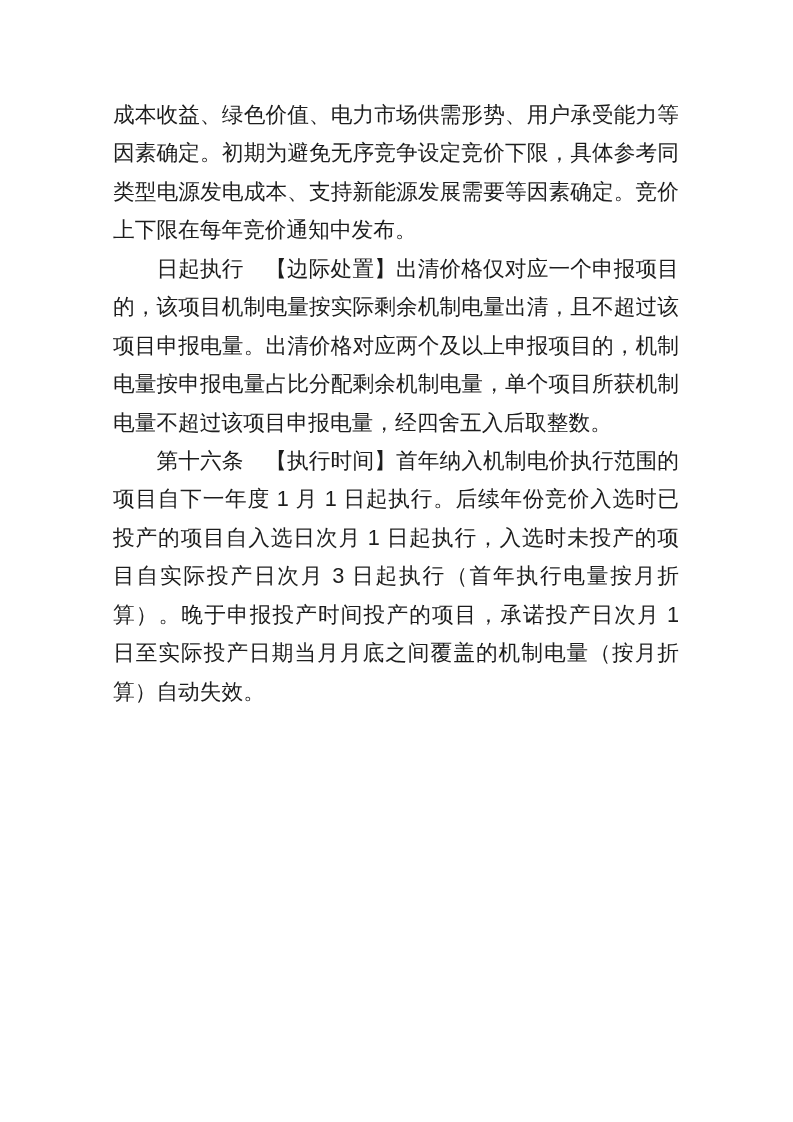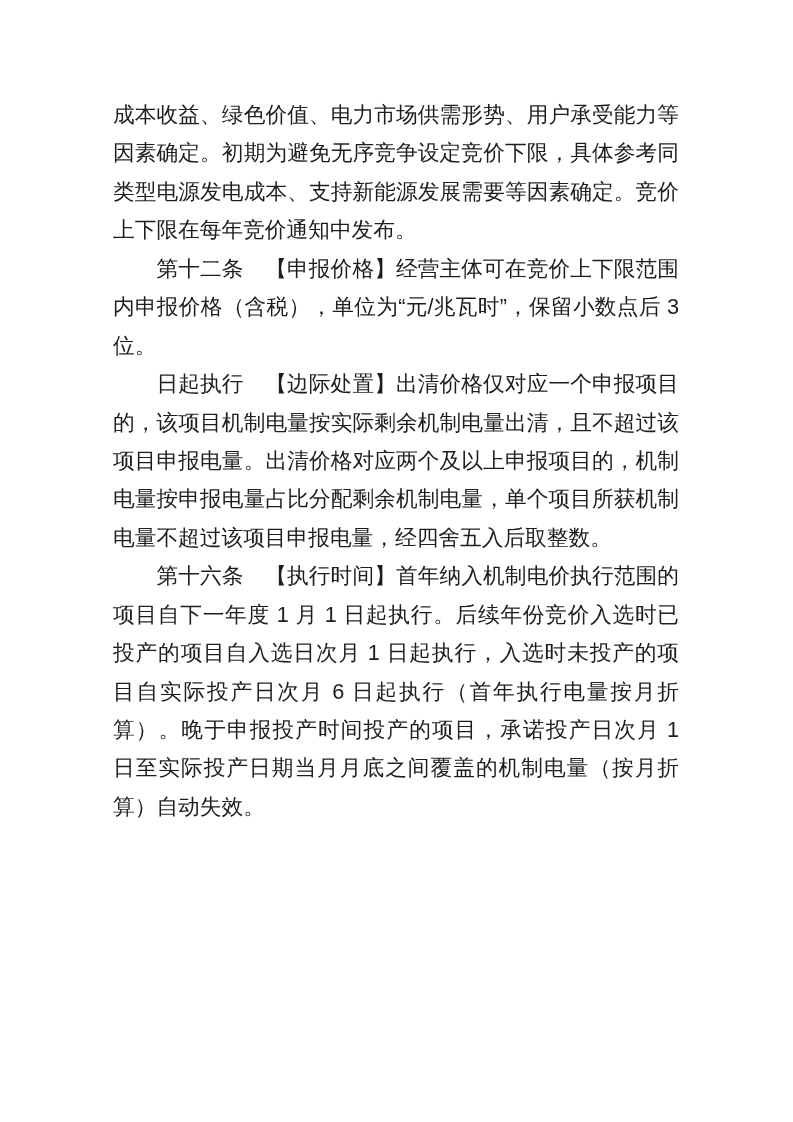--- a/index.html
+++ b/index.html
@@ -40,17 +40,16 @@
   p.para.indent {
     text-indent: 43.4px; 
   }
 </style>
 </head>
 <body>
 
 <div class="page" style="background: rgb(255, 255, 255);">
   <div class="doc-body" style="color: rgb(29, 29, 29);">
       <p class="para">成本收益、绿色价值、电力市场供需形势、用户承受能力等因素确定。初期为避免无序竞争设定竞价下限，具体参考同类型电源发电成本、支持新能源发展需要等因素确定。竞价上下限在每年竞价通知中发布。</p>
-      <p class="para indent">第十二条　【申报价格】经营主体可在竞价上下限范围内申报价格（含税），单位为“元/兆瓦时”，保留小数点后 3 位。</p>
       <p class="para indent">日起执行　【边际处置】出清价格仅对应一个申报项目的，该项目机制电量按实际剩余机制电量出清，且不超过该项目申报电量。出清价格对应两个及以上申报项目的，机制电量按申报电量占比分配剩余机制电量，单个项目所获机制电量不超过该项目申报电量，经四舍五入后取整数。</p>
-      <p class="para indent">第十六条　【执行时间】首年纳入机制电价执行范围的项目自下一年度 1 月 1 日起执行。后续年份竞价入选时已投产的项目自入选日次月 1 日起执行，入选时未投产的项目自实际投产日次月 6 日起执行（首年执行电量按月折算）。晚于申报投产时间投产的项目，承诺投产日次月 1 日至实际投产日期当月月底之间覆盖的机制电量（按月折算）自动失效。</p>
+      <p class="para indent">第十六条　【执行时间】首年纳入机制电价执行范围的项目自下一年度 1 月 1 日起执行。后续年份竞价入选时已投产的项目自入选日次月 1 日起执行，入选时未投产的项目自实际投产日次月 3 日起执行（首年执行电量按月折算）。晚于申报投产时间投产的项目，承诺投产日次月 1 日至实际投产日期当月月底之间覆盖的机制电量（按月折算）自动失效。</p>
     </div>
 </div>
 
 </body></html>

